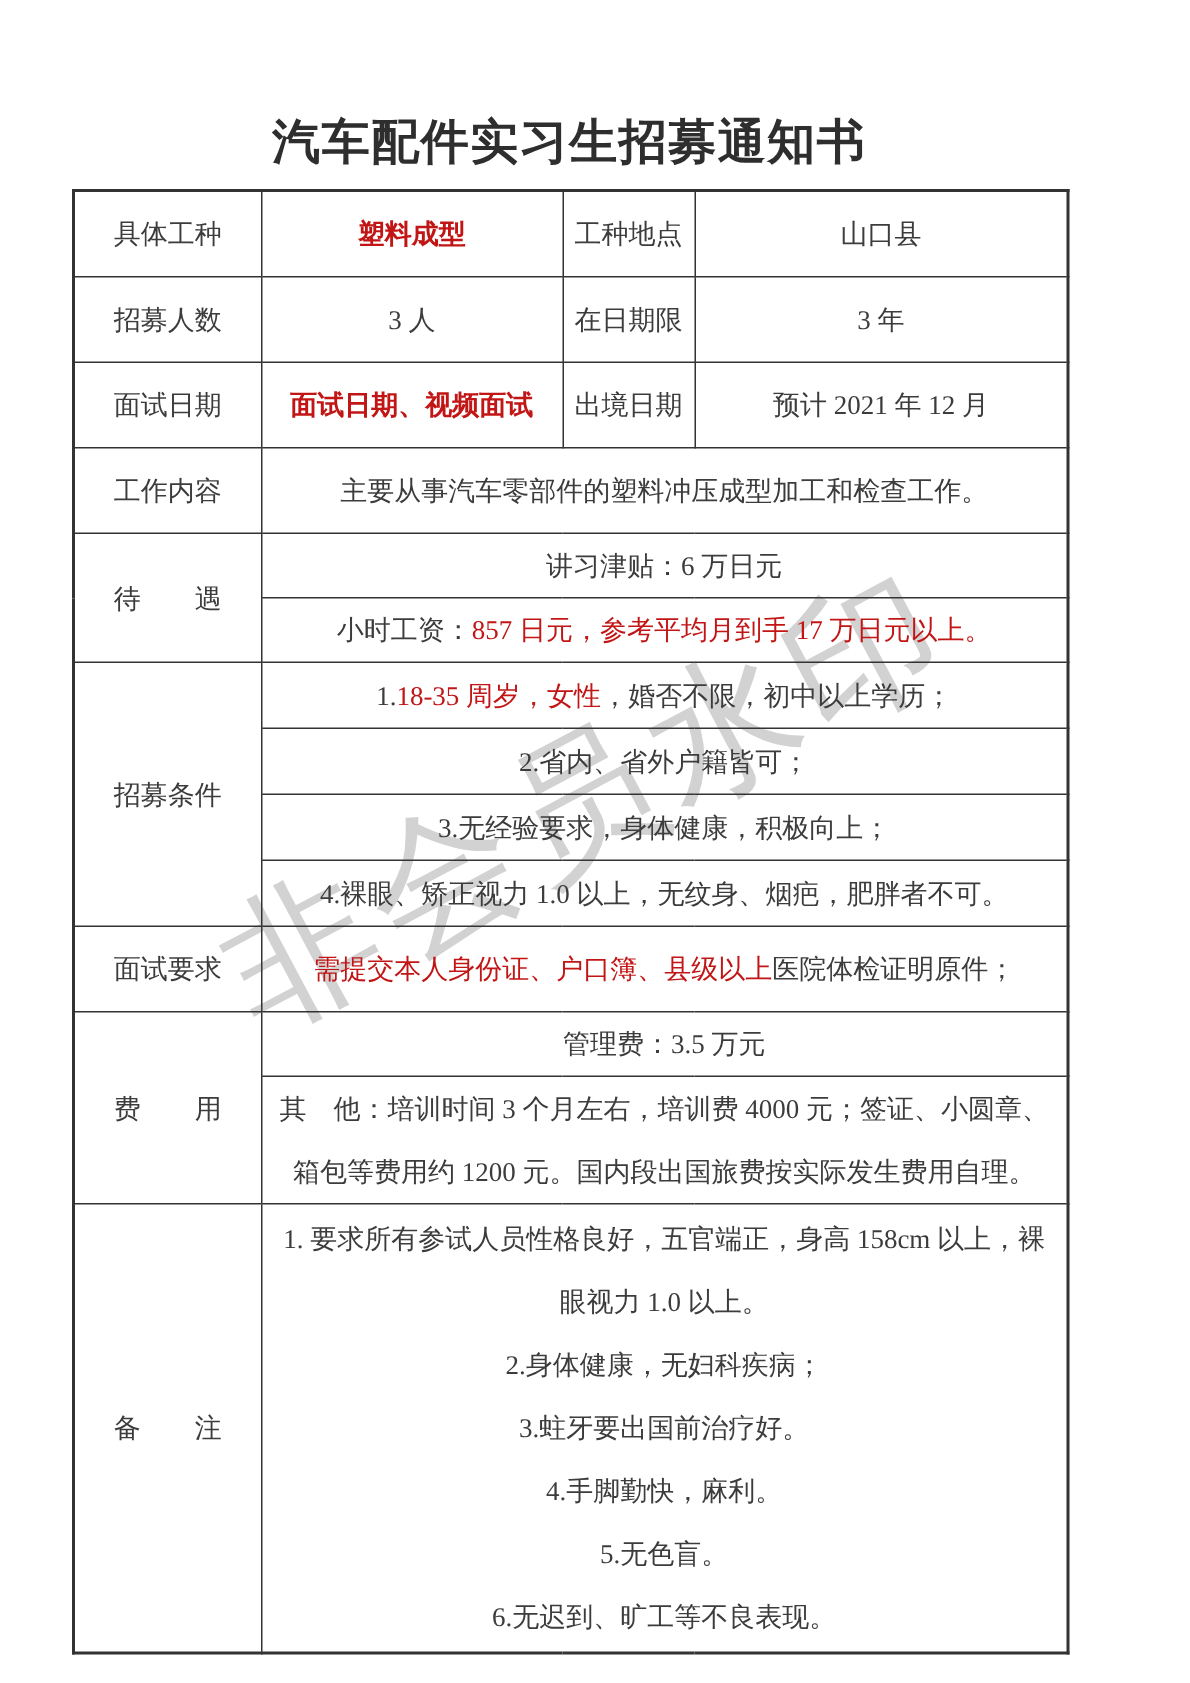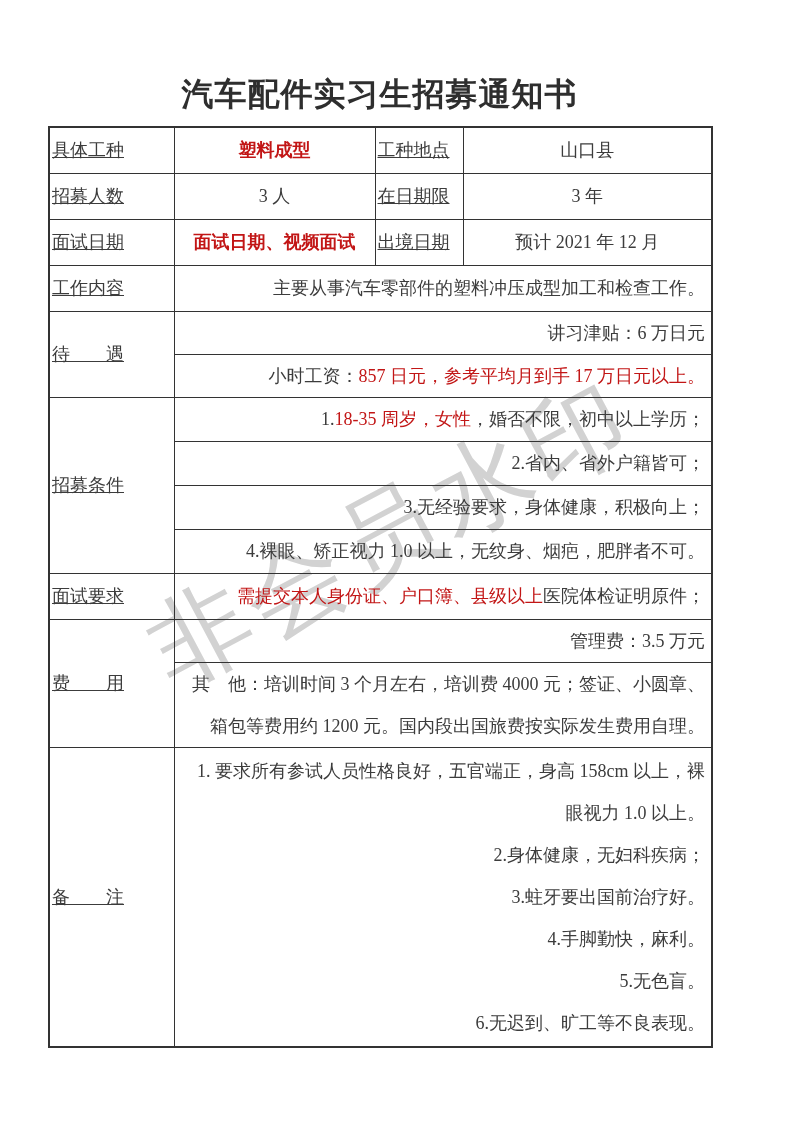--- a/index.html
+++ b/index.html
@@ -69,23 +69,23 @@
   }
   col.c1{width:125px;}
   col.c2{width:201px;}
   col.c3{width:88px;}
   col.c4{width:249px;}
   .h46{height:46px;}
   .h43{height:43px;}
   .h44{height:44px;}
   .h85{height:85px;}
   .hrem{height:296px;}
-  td.lbl{padding:4px 2px;text-decoration:underline;}
+  td.lbl{text-align:center;padding:16px 2px;}
   td.ctr{text-align:center;padding:0 4px;}
-  td.content{text-align:right;padding:0 6px;margin-top:32px;}
+  td.content{text-align:center;padding:0 6px;margin-top:32px;}
   td.multiline{line-height:42px;padding:0 6px;}
   td.remarks{padding:2px 6px;}
   .rline{line-height:42px;}
   .red{color:var(--red);}
   .bold{font-weight:bold;}
 </style>
 </head>
 <body>
 
 <div class="watermark">非会员水印</div>

